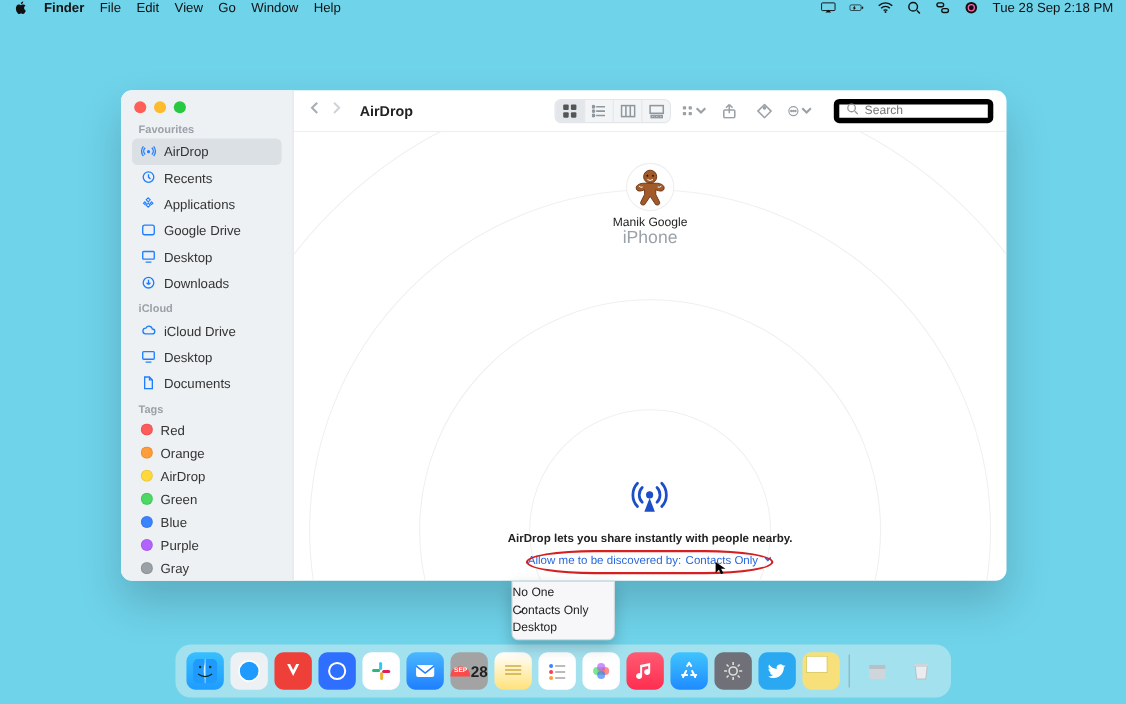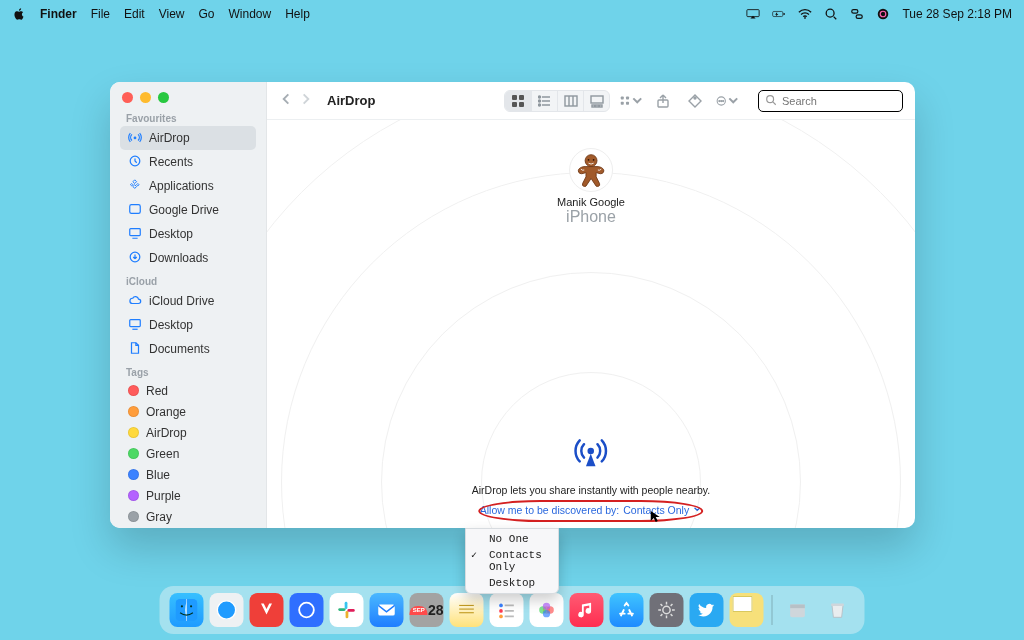--- a/index.html
+++ b/index.html
@@ -1,20 +1,20 @@
 <!DOCTYPE html>
 <html><head>
 <meta charset="utf-8">
 <style>
 * { margin: 0; padding: 0; box-sizing: border-box; font-family: -apple-system, "Helvetica Neue", Arial, sans-serif; }
 html, body { width: 1024px; height: 640px; overflow: hidden; }
 body { background: #6fd3ea; position: relative; }
 
 
-.menubar { display: flex; align-items: flex-end; height: 21px; padding: 0 12px; font-size: 12px; color: #111; }
+.menubar { display: flex; align-items: flex-start; height: 21px; padding: 0 12px; font-size: 12px; color: #111; }
 .menubar .left, .menubar .right { display: flex; align-items: center; gap: 14px; }
 .menubar .right { margin-left: auto; gap: 12px; }
 .menubar .bold { font-weight: 700; }
 .menubar svg { width: 14px; height: 14px; display:block; }
 
 
 .window { position: absolute; left: 110px; top: 82px; width: 805px; height: 446px;
   background: #fff; border-radius: 10px; box-shadow: 0 20px 40px rgba(0,0,0,.18); display: flex; overflow: hidden; }
 
 .sidebar { width: 157px; background:#eef1f3; padding: 8px 10px 10px 10px; font-size: 12px; color:#444; overflow:hidden; border-right:1px solid #e3e6e8; }
@@ -33,43 +33,43 @@
 .tb-nav { display:flex; gap:6px; color:#a6adb3; }
 .tb-nav svg{width:14px;height:14px;}
 .tb-title { font-size:13px; font-weight:700; color:#222; margin-left:4px; }
 .tb-spacer { flex:1; }
 .tb-group { display:flex; background:#f2f4f6; border:1px solid #e3e6ea; border-radius:6px; overflow:hidden; }
 .tb-btn { width:26px; height:20px; display:flex; align-items:center; justify-content:center; color:#8f979e; border-left:1px solid #e3e6ea; }
 .tb-group .tb-btn:first-child { border-left:none; }
 .tb-btn.on { background:#e3e6ea; color:#555; }
 .single-btn { width:22px; height:20px; display:flex; align-items:center; justify-content:center; color:#9aa1a7; }
 .single-btn svg, .tb-btn svg { width:14px; height:14px; }
-.searchbox { margin-left:10px; width:145px; height:22px; background:#fff; border:1px solid #000000; border-radius:5px; display:flex; align-items:center; gap:5px; padding:0 6px; color:#999; font-size:11px; }
+.searchbox { margin-left:10px; width:145px; height:22px; background:#fff; border:5px solid #000000; border-radius:5px; display:flex; align-items:center; gap:5px; padding:0 6px; color:#999; font-size:11px; }
 .searchbox svg{width:12px;height:12px;}
 .searchbox input{ border:none; outline:none; font-size:11px; width:100%; background:transparent; color:#222; }
 
 .radar { position:absolute; left:0; right:0; top:38px; bottom:0; overflow:hidden; }
 .ring { position:absolute; border:1px solid #f0f0f0; border-radius:50%; left:50%; transform:translateX(-50%); }
 .ring.r1{ width:220px; height:220px; bottom:-64px; } .ring.r2{ width:420px; height:420px; bottom:-164px; }
 .ring.r3{ width:620px; height:620px; bottom:-264px; } .ring.r4{ width:820px; height:820px; bottom:-364px; }
 
 .contact { position:absolute; left:50%; transform:translateX(-50%); top:28px; text-align:center; font-size:11px; color:#222; }
 .contact .avatar { width:44px; height:44px; border-radius:50%; background:#fff; border:1px solid #eee; display:flex; align-items:center; justify-content:center; margin:0 auto 4px; }
 .contact .dev { color:#9aa1a7; font-size:16px; }
 .ginger { width:28px; height:34px; }
 
 .center-stack { position:absolute; left:50%; transform:translateX(-50%); bottom:10px; text-align:center; }
 .airdrop-big { margin:0 auto 8px; width:46px; height:46px; }
-.ad-info { font-size:10.5px; color:#222; margin-bottom:4px; }
+.ad-info { font-size:10.5px; color:#222; margin-bottom:4px;font-weight:bold; }
 .discover-row { font-size:10.5px; color:#2a68de; display:inline-flex; align-items:center; gap:4px; position:relative; }
 .marker { position:absolute; border:2.5px solid #d42020; border-radius:50%/90%; width:225px; height:22px; left:50%; top:-4px; transform:translateX(-50%); pointer-events:none; }
 .cursor { position:absolute; width:12px; height:12px; }
 
 .dropdown { position:absolute; left:50%; transform:translateX(-50%); top:528px; width:94px; background:#f7f7f9; border:1px solid #d8dce0; border-radius:0 0 6px 6px; box-shadow: 0 6px 14px rgba(0,0,0,.2); font-size:11px; color:#222; padding:2px 0; z-index:3; }
-.dd-item { padding: 2px 10px 2px 23px; position:relative;font-family:Liberation Mono, monospace; }
+.dd-item { padding: 2px 10px 2px 0; position:relative; }
 .dd-item.checked::before { content:"✓"; position:absolute; left:5px; top:2px; font-size:10px; }
 
 
 .dock { position:absolute; left:50%; transform:translateX(-50%); bottom:6px; height:48px; background:rgba(174,227,240,.85); border-radius:14px; display:flex; align-items:center; padding:4px 10px; gap:6px; }
 .dock .app { width:34px; height:34px; border-radius:8px; display:flex; align-items:center; justify-content:center; color:#fff; font-size:14px; font-weight:700; }
 .dock .sep { width:1px; height:30px; background:rgba(0,0,0,.22); margin:0 2px; }
 .dock svg { width:22px; height:22px; }
 .cal { background:#a3a3a3; display:flex; flex-direction:row; align-items:center; justify-content:flex-start; }
 .cal .bar{ width:100%; height:9px; background:#ff4a4a; border-radius:8px 8px 0 0; color:#fff; font-size:6px; text-align:center; line-height:9px; }
 .cal .num{ font-size:14px; color:#222; font-weight:700; line-height:20px; }

